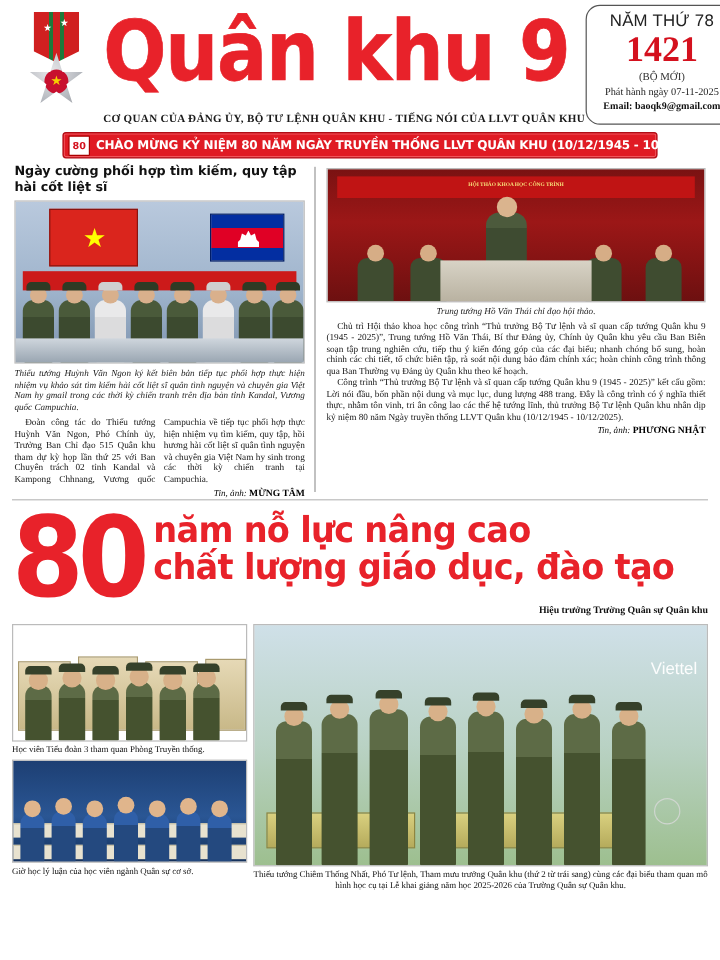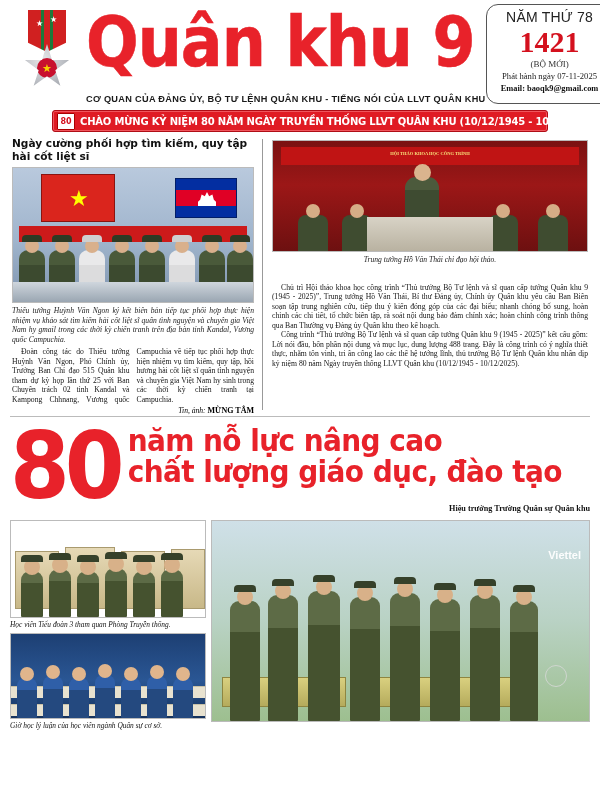--- a/index.html
+++ b/index.html
@@ -41,21 +41,21 @@
   .paper-title {
     font-family: "DejaVu Sans", sans-serif;
     font-weight: 900; font-size: 62px; line-height: 66px;
     color: #e8222a; letter-spacing: -1px;
     -webkit-text-stroke: 0.5px #e8222a;
     white-space: nowrap;
     transform: scaleY(1.12); transform-origin: left top;
     margin-top: 2px;
   }
   .subtitle {
-    font-family: Liberation Sans, sans-serif;
+    font-family: Liberation Serif, serif;
     font-weight: 700; font-size: 9.2px; letter-spacing: 0.3px;
     color: #1a1a1a; margin-top: 22px; white-space: nowrap;
   }
   .issue-box {
     flex: 0 0 128px; width: 128px; border: 1.2px solid #555; border-radius: 12px;
     text-align: center; padding: 4px 3px 5px 3px; margin-top: 0px; height: 100px;
   }
   .issue-year { font-family:"Liberation Sans", sans-serif; font-size: 14px; color:#222; letter-spacing:.2px;}
   .issue-num { font-family:"Liberation Serif", serif; font-weight: 700; font-size: 30px; color:#d4111e; line-height: 32px; margin-top:1px;}
   .issue-bo { font-size: 9px; color:#333; margin-top: 1px;}
@@ -143,24 +143,24 @@
   .feature-byline { text-align: right; margin-top: 16px; font-size: 8.4px; line-height: 11px; font-weight:700; color:#111;}
   .feature-byline .sub { font-weight: 700; font-size: 8.2px; }
 
   
   .photos-grid { display:flex; margin-top: 6px; gap: 5px; }
   .pg-left { width: 196px; }
   .pg-right { flex: 1; }
   .photo3 { width:100%; height: 98px; background: linear-gradient(180deg,#cfe2ea 0%, #a9c6d4 60%, #8fae bd 100%); position:relative; overflow:hidden;}
   .photo4 { width:100%; height: 86px; background: linear-gradient(180deg,#1d3f73 0%, #2a5694 55%, #15325c 100%); position:relative; overflow:hidden; margin-top: 4px;}
   .photo5 { width:100%; height: 202px; background: linear-gradient(180deg,#cfe0e8 0%, #b9d2c4 50%, #9dbf8f 100%); position:relative; overflow:hidden;}
-  .cap-small { font-size: 7.4px; line-height: 9.2px; font-style: italic; margin-top: 2px; color:#111;}
+  .cap-small { font-size: 7.4px; line-height: 9.2px; margin-top: 2px; color:#111;}
   .cap-center { text-align: center; }
 
-  .viettel { position:absolute; right:8px; top:28px; color:#fff; font-family:"Liberation Sans",sans-serif; font-weight:700; font-size:11px; opacity:.95;}
+  .viettel { position:absolute; right:8px; top:28px; color:#fff; font-family:"Liberation Sans",sans-serif; font-weight:400; font-size:14px; opacity:.95;}
   .cabinet { position:absolute; background: linear-gradient(180deg,#e6d9b6,#c8b888); border:1px solid #a99a6e;}
   .soldier { position:absolute; bottom:0; background: linear-gradient(180deg,#5d6b46 0 26%, #45522f 26% 100%); border-radius: 9px 9px 1px 1px;}
   .soldier::before { content:""; position:absolute; left:50%; margin-left:-8px; top:-12px; width:16px; height:16px; border-radius:50%; background:#d8b189;}
   .soldier::after { content:""; position:absolute; left:50%; margin-left:-11px; top:-16px; width:22px; height:7px; border-radius:4px 4px 0 0; background:#36412a;}
   .student { position:absolute; bottom:0; background: linear-gradient(180deg,#2f5fa8 0 30%, #24497f 30% 100%); border-radius: 8px 8px 1px 1px;}
   .student::before { content:""; position:absolute; left:50%; margin-left:-7px; top:-11px; width:14px; height:14px; border-radius:50%; background:#e0b58c;}
   .crate { position:absolute; background: linear-gradient(180deg,#d9d07f,#b5ab5c); border:1px solid #8e8540;}
   .deskrow { position:absolute; left:0; right:0; background:#e8e2cf; border-top:1px solid #c9c1a6;}
   .fold-circle { position:absolute; right:22px; bottom:34px; width:22px; height:22px; border:1.5px solid #cfd6cf; border-radius:50%; }
 </style>
@@ -246,23 +246,27 @@
         <div class="seated" style="left:8%"></div>
         <div class="seated" style="left:22%"></div>
         <div class="speaker"></div>
         <div class="seated" style="right:22%"></div>
         <div class="seated" style="right:6%"></div>
         <div class="podium"></div>
       </div>
 
       <div class="caption cap-center">Trung tướng Hồ Văn Thái chỉ đạo hội thảo.</div>
 
-      <div class="body-col" style="margin-top:18px">
+      <div class="body-col" style="margin-top:2px">
         <p>Chủ trì Hội thảo khoa học công trình “Thủ trưởng Bộ Tư lệnh và sĩ quan cấp tướng Quân khu 9 (1945 - 2025)”, Trung tướng Hồ Văn Thái, Bí thư Đảng ủy, Chính ủy Quân khu yêu cầu Ban Biên soạn tập trung nghiên cứu, tiếp thu ý kiến đóng góp của các đại biểu; nhanh chóng bổ sung, hoàn chỉnh các chi tiết, tổ chức biên tập, rà soát nội dung bảo đảm chính xác; hoàn chỉnh công trình thông qua Ban Thường vụ Đảng ủy Quân khu theo kế hoạch.</p>
         <p>Công trình “Thủ trưởng Bộ Tư lệnh và sĩ quan cấp tướng Quân khu 9 (1945 - 2025)” kết cấu gồm: Lời nói đầu, bốn phần nội dung và mục lục, dung lượng 488 trang. Đây là công trình có ý nghĩa thiết thực, nhằm tôn vinh, tri ân công lao các thế hệ tướng lĩnh, thủ trưởng Bộ Tư lệnh Quân khu nhân dịp kỷ niệm 80 năm Ngày truyền thống LLVT Quân khu (10/12/1945 - 10/12/2025).</p>
+      </div>
+      <div class="byline">
+        <span>Tin, ảnh:</span>
+        <b>PHƯƠNG NHẬT</b>
       </div>
     </div>
   </div>
 
   <div class="feature">
     <div class="feature-head">
       <div class="big80">80</div>
       <div class="feature-lines">
         <div class="fl">năm nỗ lực nâng cao</div>
         <div class="fl">chất lượng giáo dục, đào tạo</div>
@@ -314,18 +318,19 @@
           <div class="soldier" style="left:18px;  width:30px; height:120px;"></div>
           <div class="soldier" style="left:56px;  width:30px; height:126px;"></div>
           <div class="soldier" style="left:96px;  width:32px; height:130px;"></div>
           <div class="soldier" style="left:138px; width:30px; height:124px;"></div>
           <div class="soldier" style="left:178px; width:30px; height:128px;"></div>
           <div class="soldier" style="left:218px; width:30px; height:122px;"></div>
           <div class="soldier" style="left:258px; width:30px; height:126px;"></div>
           <div class="soldier" style="left:298px; width:28px; height:120px;"></div>
           <div class="fold-circle"></div>
         </div>
+        <div class="cap-small cap-center">Thiếu tướng Chiêm Thống Nhất, Phó Tư lệnh, Tham mưu trưởng Quân khu (thứ 2 từ trái sang) cùng các đại biểu tham quan mô hình học cụ tại Lễ khai giảng năm học 2025-2026 của Trường Quân sự Quân khu.</div>
       </div>
 
     </div>
   </div>
 
 </div>
 
 </body></html>

